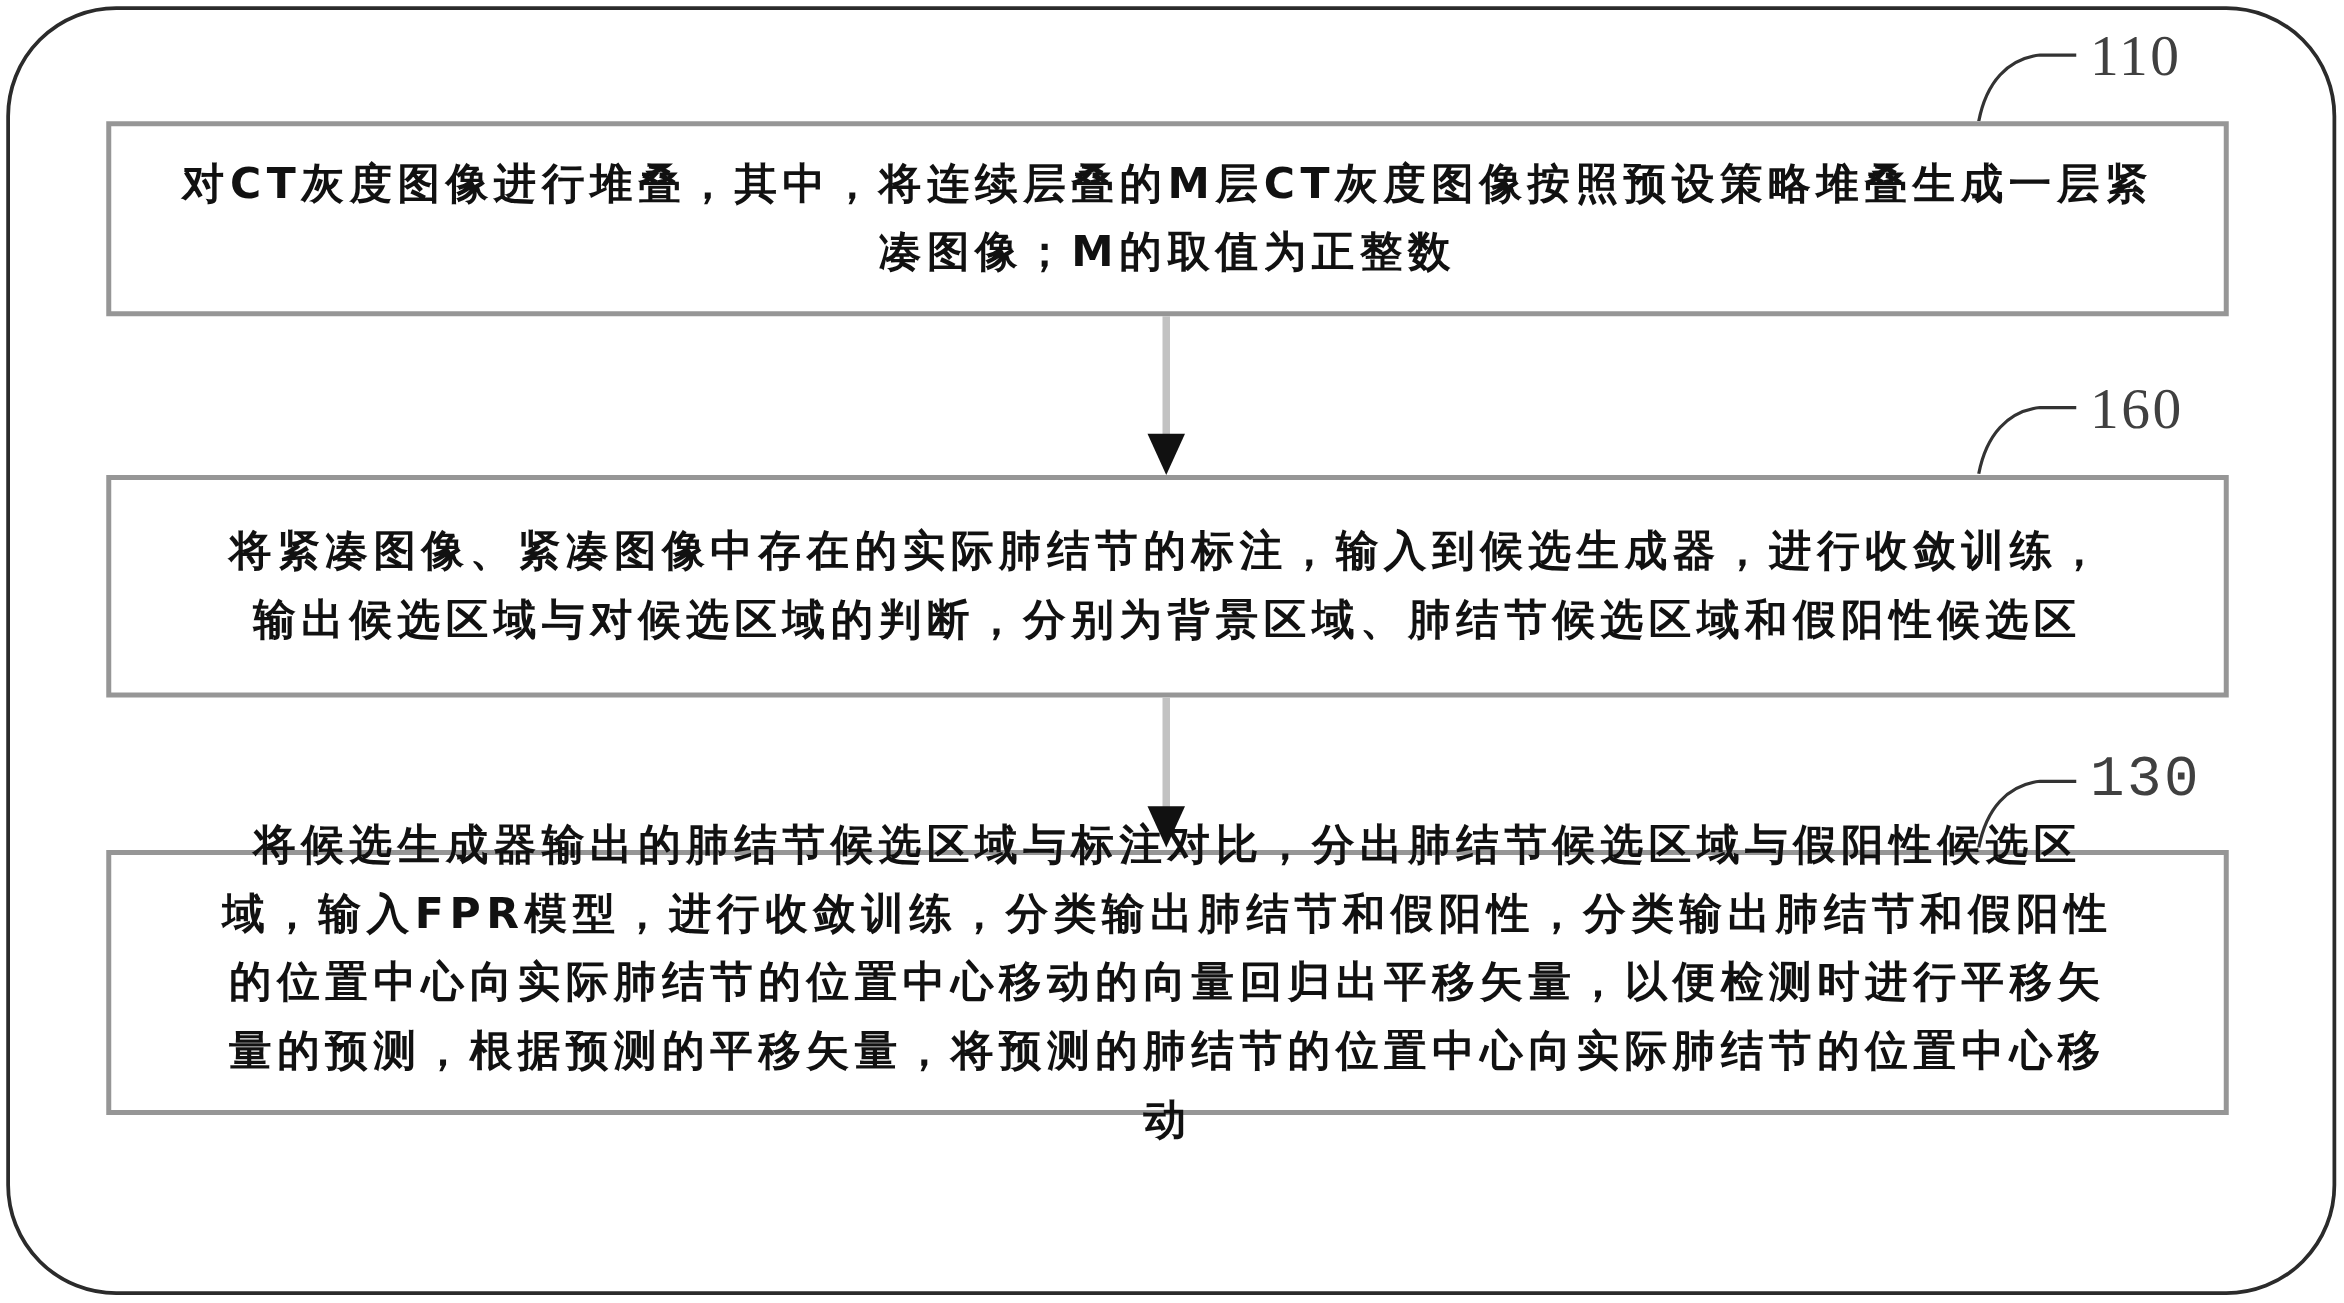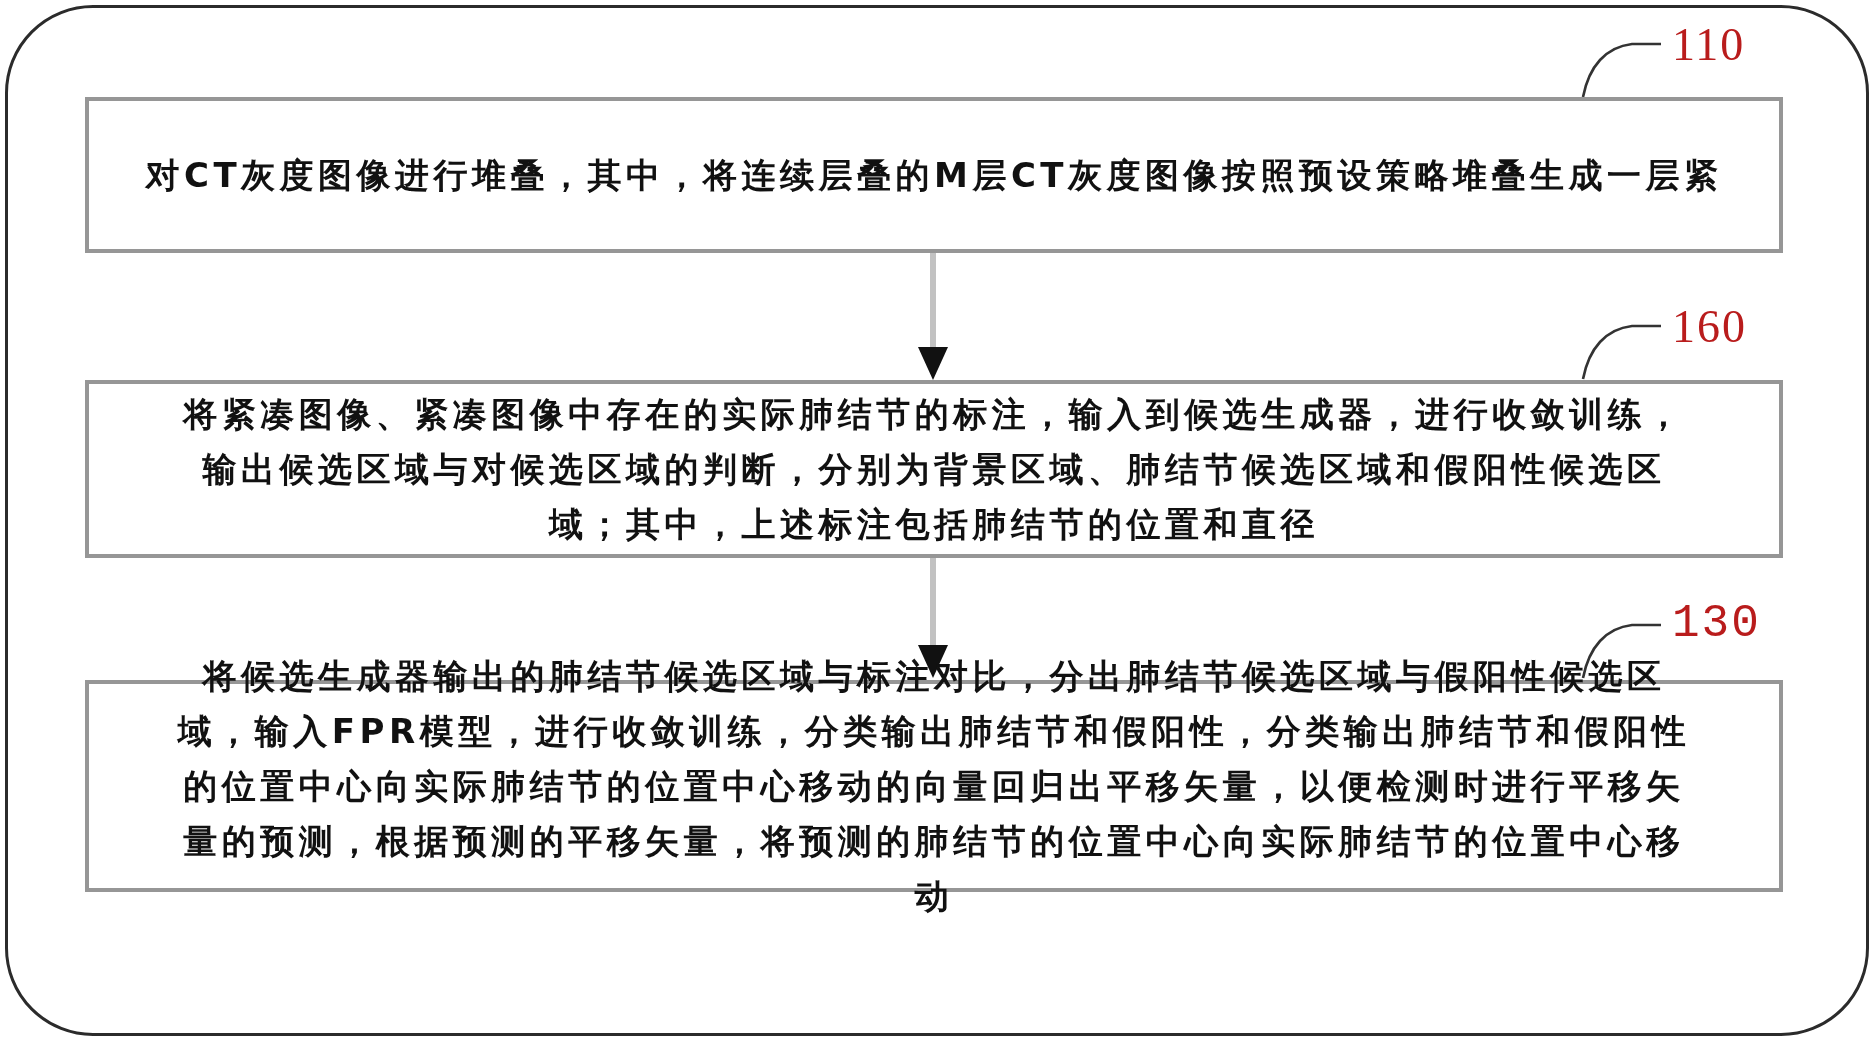--- a/index.html
+++ b/index.html
@@ -51,21 +51,21 @@
     line-height: 55px;
     height: 55px;
   }
   .step-label {
     position: absolute;
     left: 1672px;
     width: 130px;
     font-family: "Liberation Serif", serif;
     font-size: 46px;
     font-weight: normal;
-    color: #b91c1c;
+    color: #404040;
     letter-spacing: 2px;
   }
   .label-110 { top: 18px; }
   .label-120 { top: 300px; }
   .label-130 { top: 598px; font-family: Liberation Mono, monospace; }
   .leader {
     position: absolute;
     left: 1570px;
     width: 96px;
     height: 62px;
@@ -99,33 +99,33 @@
 <div class="canvas">
 
   <div class="outer-frame"></div>
 
   <svg class="leader leader-110" viewBox="0 0 96 62">
     <path d="M 13 61 C 19 30 36 11 62 8 L 91 8" fill="none" stroke="#333333" stroke-width="2.6"></path>
   </svg>
   <div class="step-label label-110">110</div>
   <div class="flow-box box-1">
     <div class="box-line">对CT灰度图像进行堆叠，其中，将连续层叠的M层CT灰度图像按照预设策略堆叠生成一层紧</div>
+    <div class="box-line">凑图像；M的取值为正整数</div>
   </div>
 
   <div class="arrow-shaft shaft-1"></div>
   <div class="arrow-head head-1"></div>
 
   <svg class="leader leader-120" viewBox="0 0 96 62">
     <path d="M 13 61 C 19 30 36 11 62 8 L 91 8" fill="none" stroke="#333333" stroke-width="2.6"></path>
   </svg>
   <div class="step-label label-120">160</div>
   <div class="flow-box box-2">
     <div class="box-line">将紧凑图像、紧凑图像中存在的实际肺结节的标注，输入到候选生成器，进行收敛训练，</div>
     <div class="box-line">输出候选区域与对候选区域的判断，分别为背景区域、肺结节候选区域和假阳性候选区</div>
-    <div class="box-line">域；其中，上述标注包括肺结节的位置和直径</div>
   </div>
 
   <div class="arrow-shaft shaft-2"></div>
   <div class="arrow-head head-2"></div>
 
   <svg class="leader leader-130" viewBox="0 0 96 62">
     <path d="M 13 61 C 19 30 36 11 62 8 L 91 8" fill="none" stroke="#333333" stroke-width="2.6"></path>
   </svg>
   <div class="step-label label-130">130</div>
   <div class="flow-box box-3">

